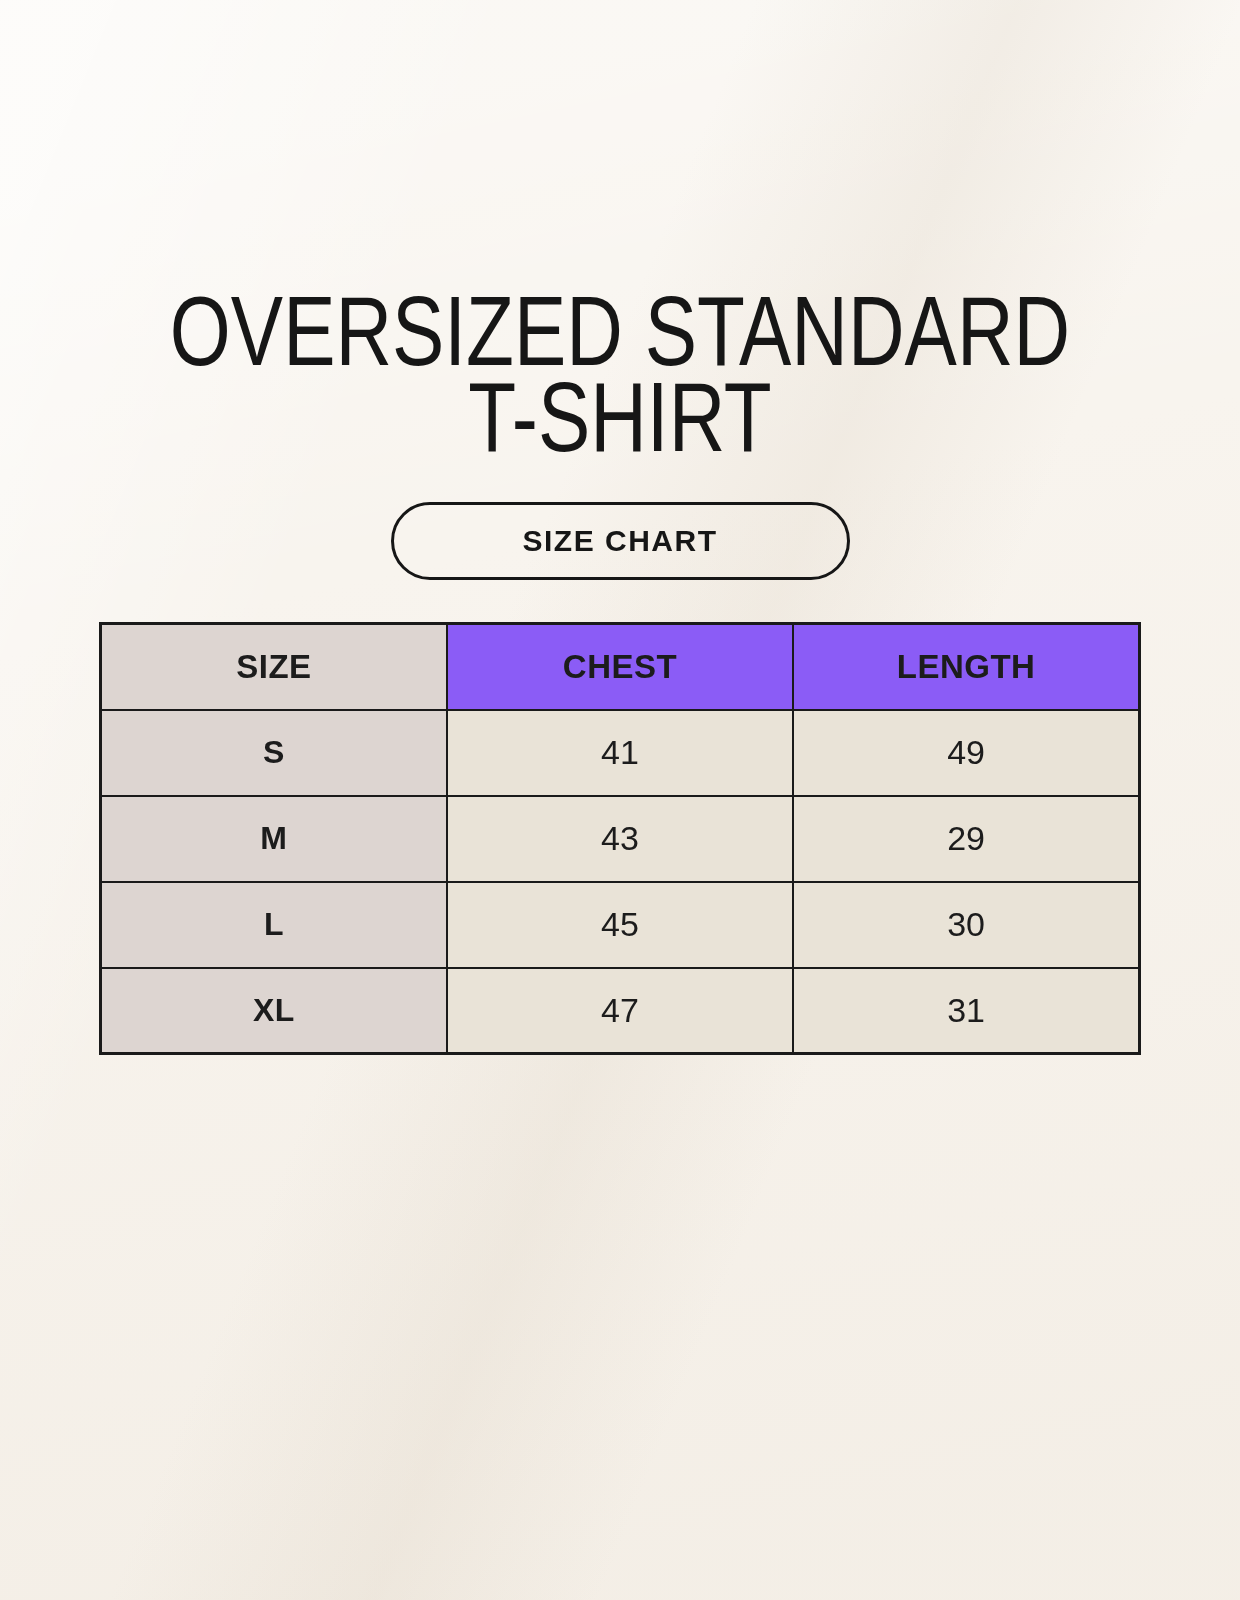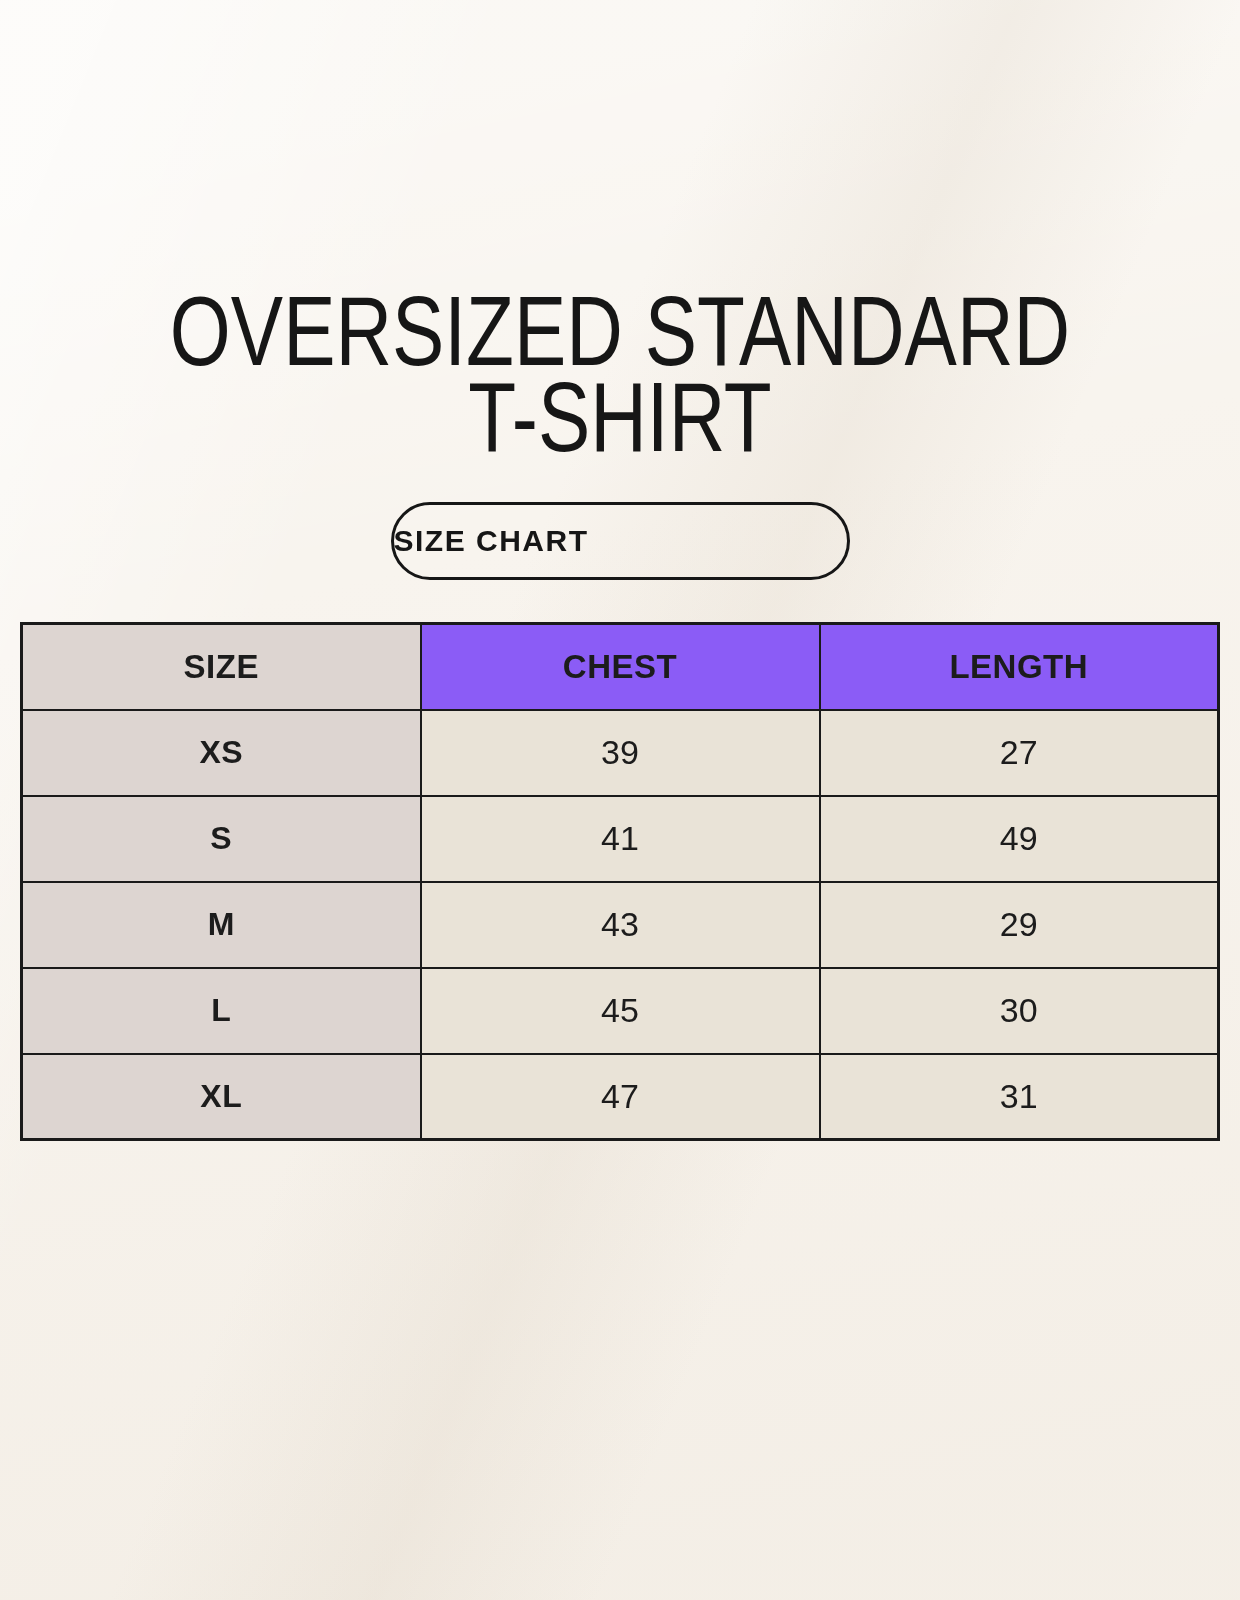--- a/index.html
+++ b/index.html
@@ -41,29 +41,29 @@
   .badge {
     width: 459px;
     height: 78px;
     margin: 42px auto 0 auto;
     box-sizing: border-box;
     border: 3px solid #161616;
     border-radius: 44px;
     background: transparent;
     display: flex;
     align-items: center;
-    justify-content: flex-start;
+    justify-content: center;
     font-size: 30px;
     font-weight: 700;
     letter-spacing: 1.5px;
     color: #161616;
   }
 
   table.size-chart {
-    width: 1200px;
+    width: 1042px;
     margin: 42px auto 0 auto;
     border-collapse: collapse;
     table-layout: fixed;
     border: 3px solid #1a1a1a;
   }
   table.size-chart th,
   table.size-chart td {
     border: 2.5px solid #1a1a1a;
     height: 86px;
     padding: 0;
@@ -116,25 +116,20 @@
   <table class="size-chart">
     <thead>
       <tr>
         <th class="cell-gray">SIZE</th>
         <th class="cell-pink">CHEST</th>
         <th class="cell-pink">LENGTH</th>
       </tr>
     </thead>
     <tbody>
       <tr>
-        <th class="cell-gray row-label">XS</th>
-        <td class="cell-cream value">39</td>
-        <td class="cell-cream value">27</td>
-      </tr>
-      <tr>
         <th class="cell-gray row-label">S</th>
         <td class="cell-cream value">41</td>
         <td class="cell-cream value">49</td>
       </tr>
       <tr>
         <th class="cell-gray row-label">M</th>
         <td class="cell-cream value">43</td>
         <td class="cell-cream value">29</td>
       </tr>
       <tr>

